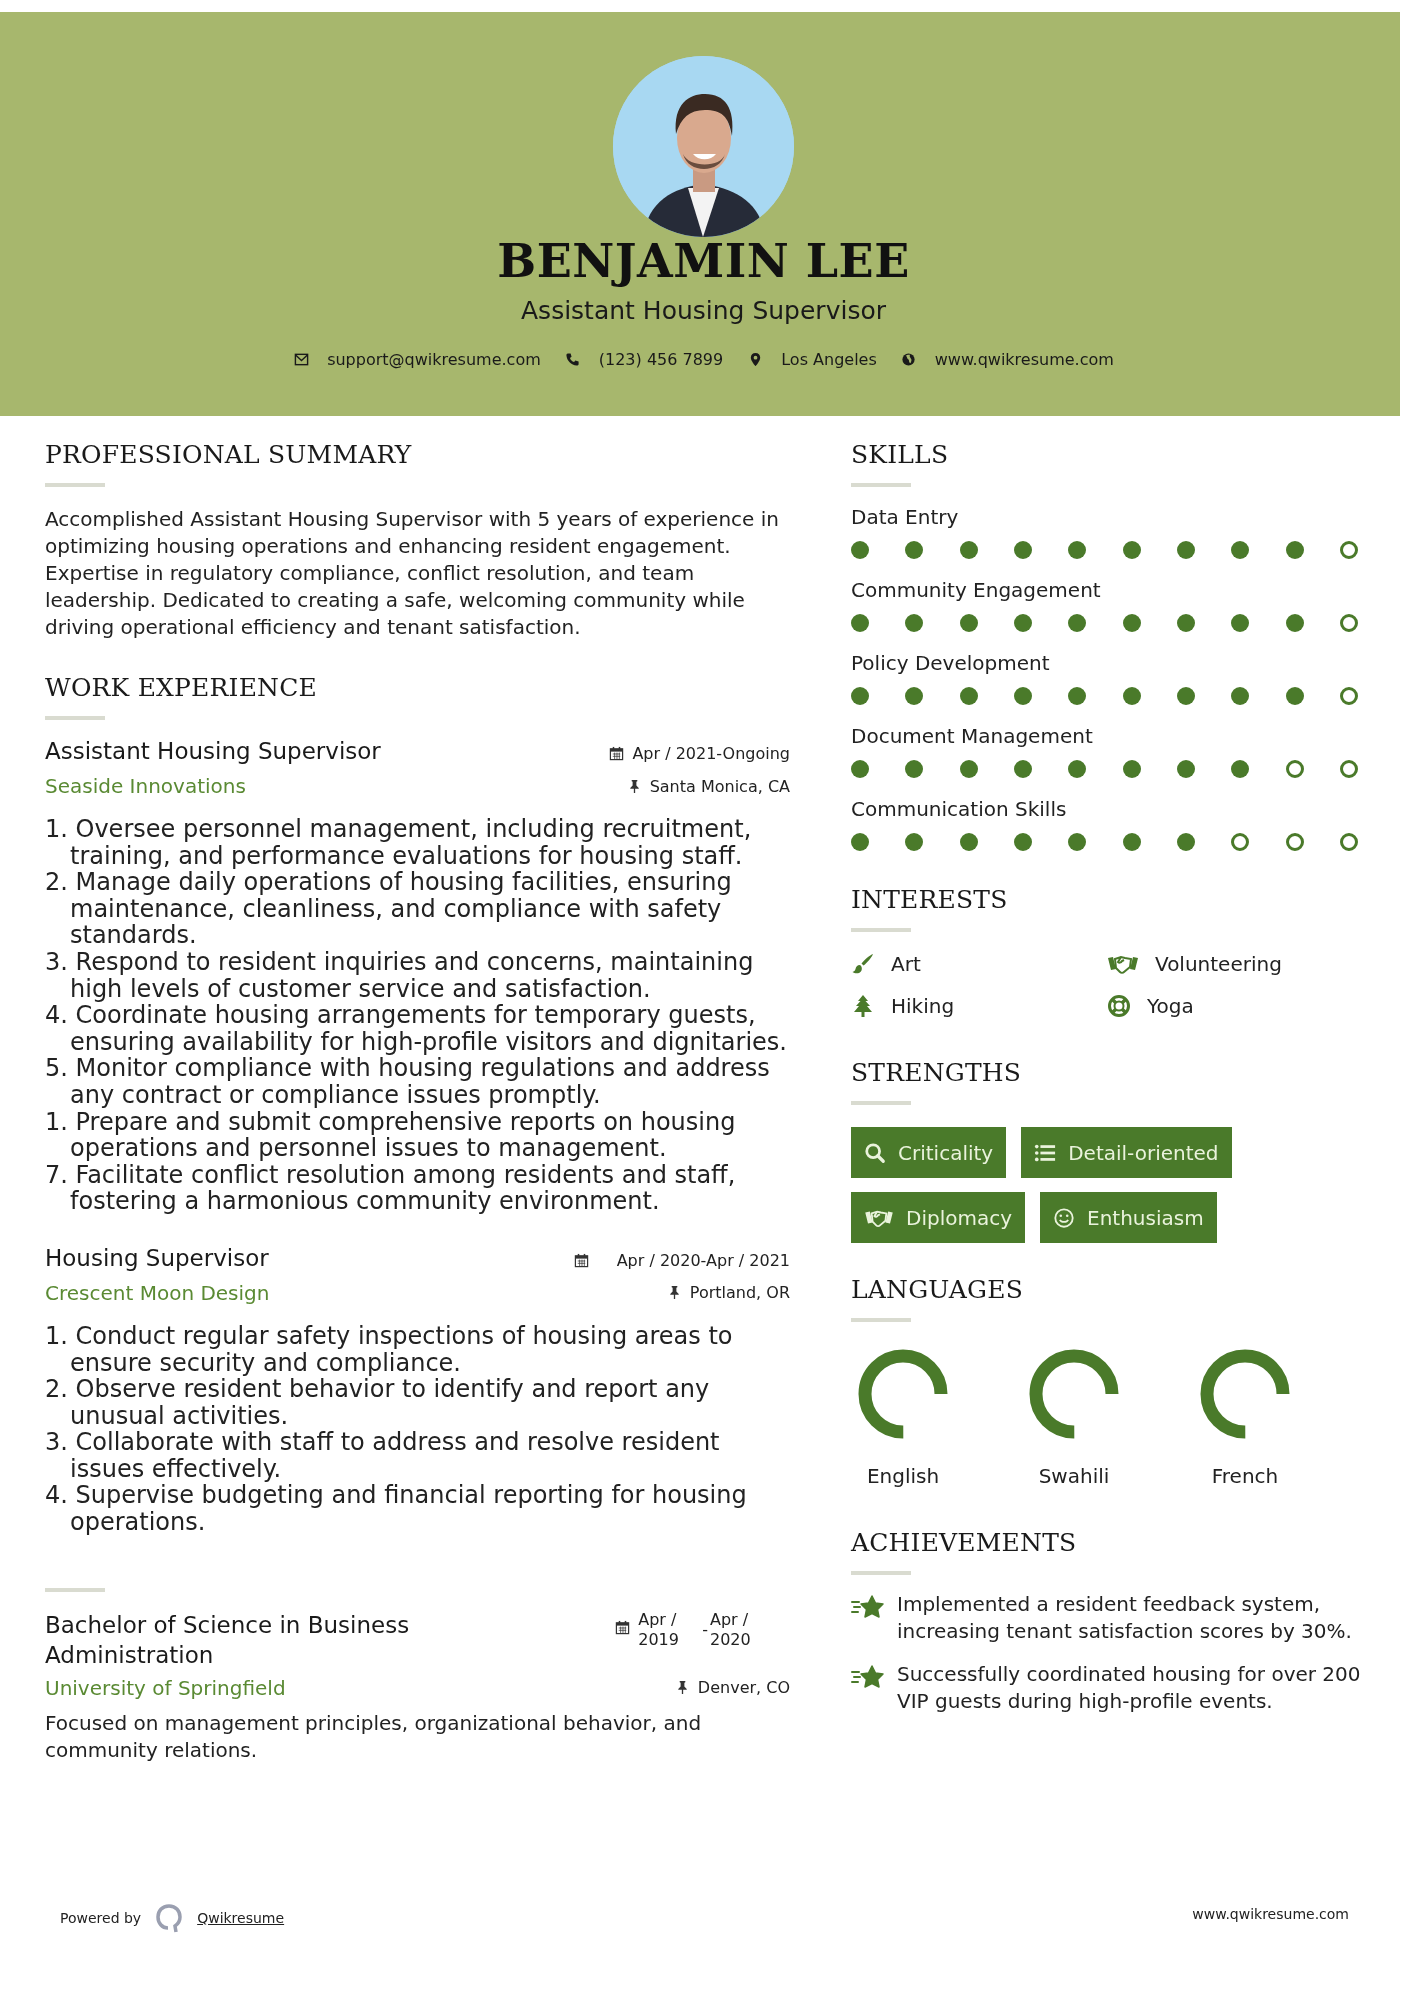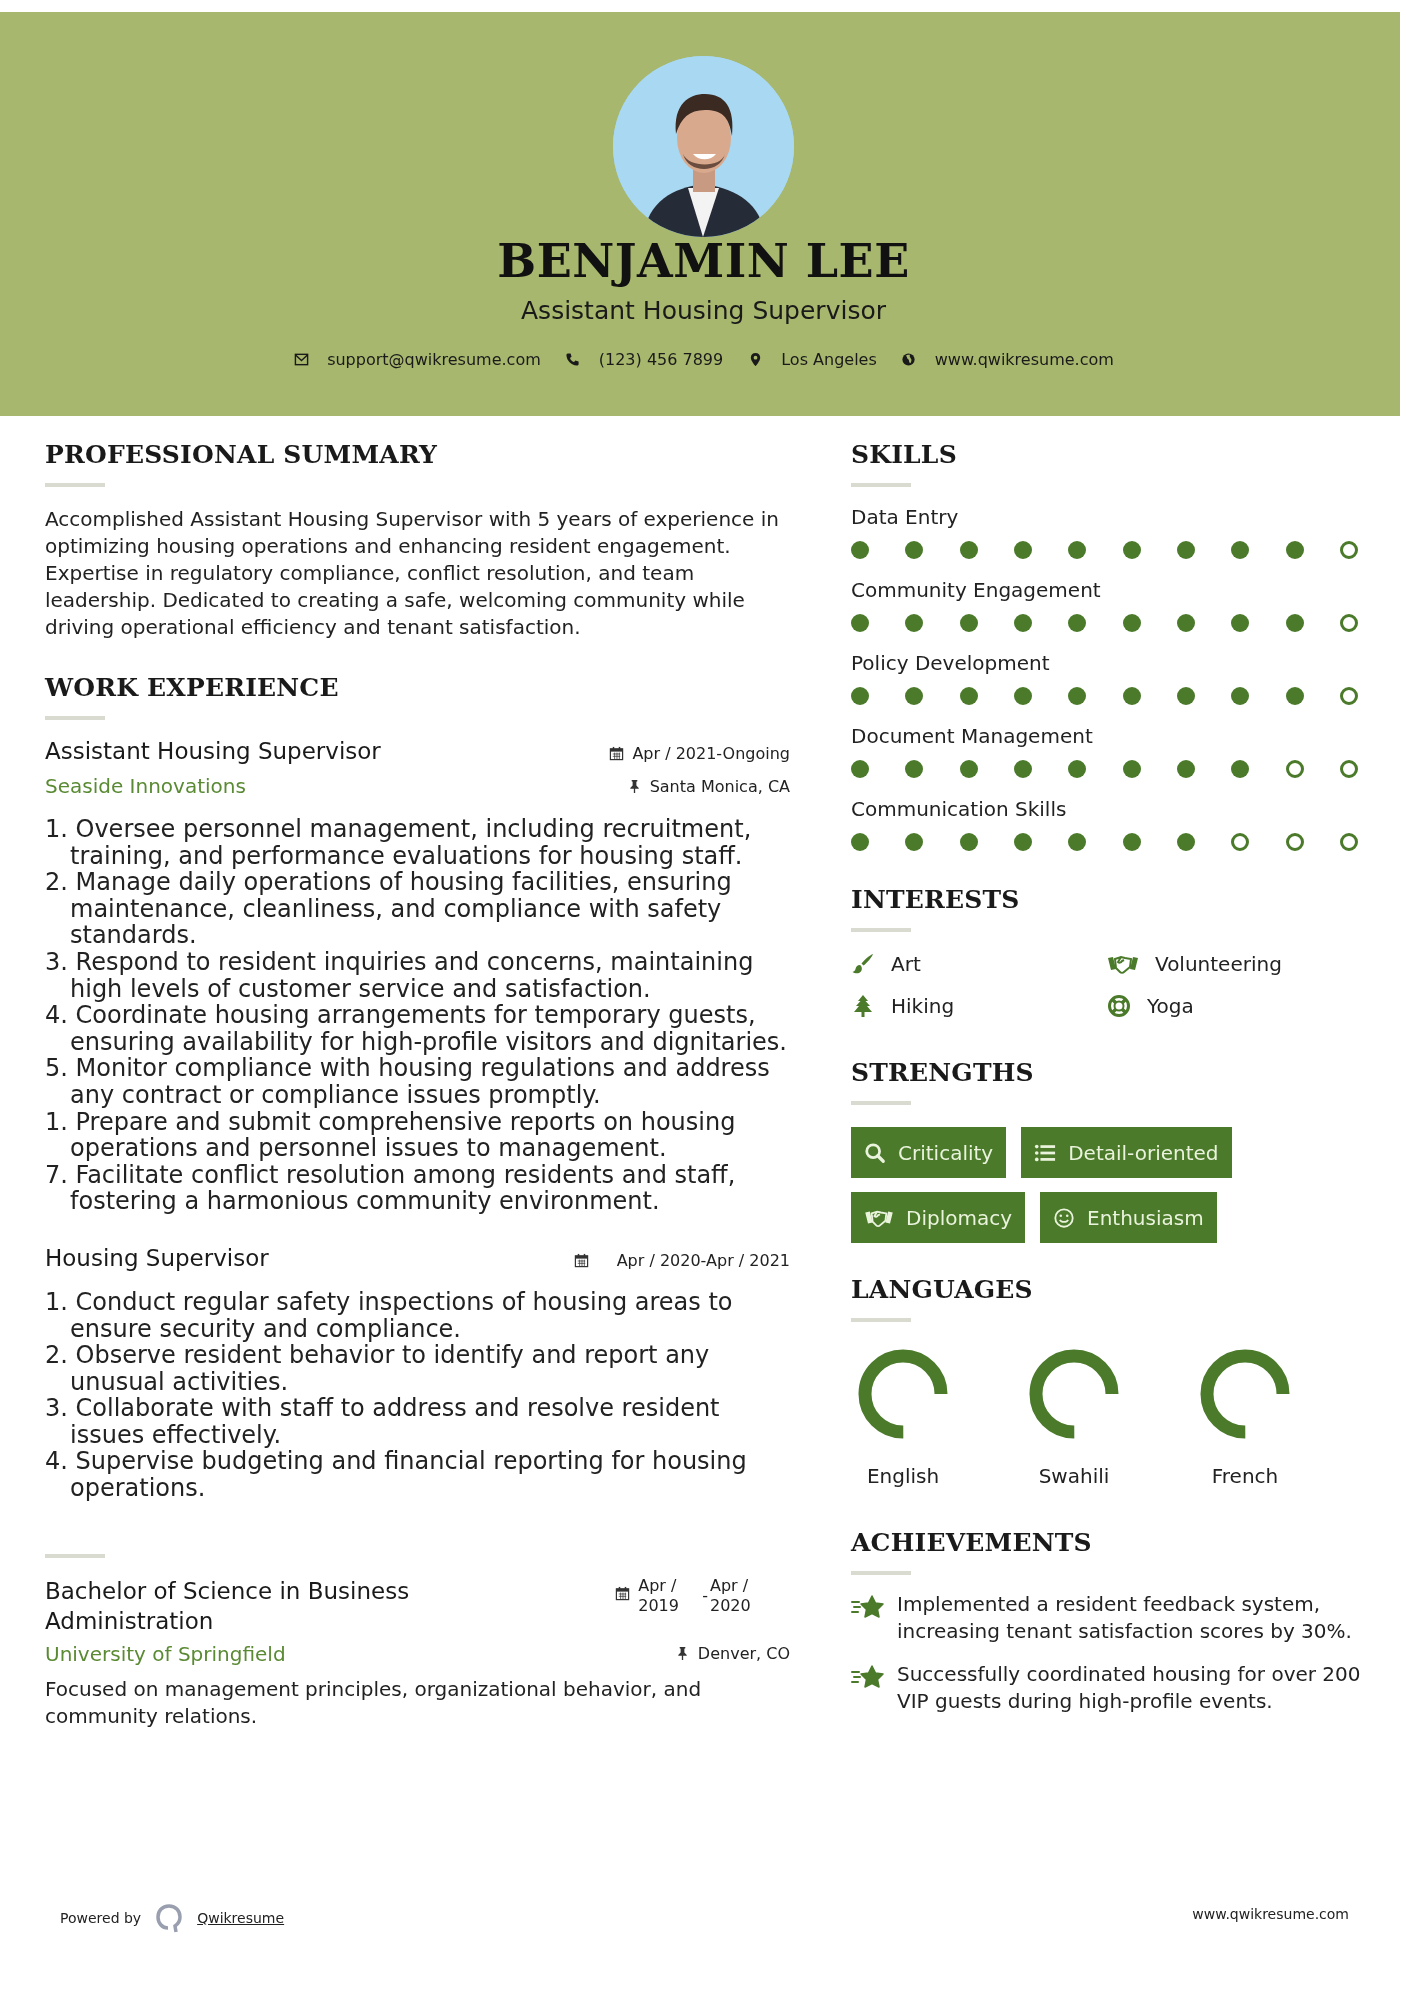--- a/index.html
+++ b/index.html
@@ -12,21 +12,21 @@
   .name { position: absolute; left: 0; width: 1407px; top: 222px; text-align: center; font-family: "DejaVu Serif", serif; font-weight: bold; font-size: 46px; letter-spacing: 0.5px; color: #111; }
   .title { position: absolute; left: 0; width: 1407px; top: 284px; text-align: center; font-size: 25px; color: #1a1a1a; }
   .contacts { position: absolute; left: 0; width: 1407px; top: 338px; display: flex; justify-content: center; align-items: center; gap: 0; font-size: 16px; color: #1a1a1a; }
   .contact { display: flex; align-items: center; margin: 0 12px; }
   .contact .ico { width: 16px; height: 16px; margin-right: 18px; display: inline-flex; align-items: center; justify-content: center; }
   .contact .ico svg { width: 15px; height: 15px; }
 
   .col-left { position: absolute; left: 45px; top: 440px; width: 745px; }
   .col-right { position: absolute; left: 851px; top: 440px; width: 515px; }
 
-  .sec-title { font-family: "DejaVu Serif", serif; font-weight: bold; font-size: 25px; color: #1a1a1a; letter-spacing: 0.2px; }
+  .sec-title { font-family: "DejaVu Serif", serif; font-weight: normal; font-size: 25px; color: #1a1a1a; letter-spacing: 0.2px; }
   .sec-rule { width: 60px; height: 4px; background: #d9dbd0; margin-top: 14px; }
 
   .summary { font-size: 20px; line-height: 27px; color: #222; margin-top: 19px; }
 
   .job { position: relative; }
   .job-head { display: flex; justify-content: space-between; align-items: flex-start; }
   .job-title { font-size: 23px; color: #1a1a1a; }
   .job-meta { font-size: 16px; color: #222; display: flex; align-items: center; }
   .job-meta svg { width: 15px; height: 15px; margin-right: 8px; }
   .company { font-size: 20px; color: #5a8a33; }
@@ -171,20 +171,29 @@
           <svg viewBox="0 0 16 16">
               <rect x="1.5" y="3" width="13" height="11.5" fill="none" stroke="#333" stroke-width="1.3"></rect>
               <rect x="1.5" y="3" width="13" height="3" fill="#333"></rect>
               <rect x="4" y="1" width="1.6" height="3.5" fill="#333"></rect>
               <rect x="10.4" y="1" width="1.6" height="3.5" fill="#333"></rect>
               <path d="M4 8.5 H12 M4 11 H12 M6 7 V14 M8.5 7 V14 M11 7 V14" stroke="#333" stroke-width="0.8"></path>
             </svg>
           <span>Apr / 2020-Apr / 2021</span>
         </div>
       </div>
+      <div class="job-sub">
+        <div class="company">Crescent Moon Design</div>
+        <div class="job-meta">
+          <svg viewBox="0 0 16 16">
+              <path d="M5 1 H11 V2.5 L10 3 V7 L12.5 9.5 V10.5 H8.7 V15 H7.3 V10.5 H3.5 V9.5 L6 7 V3 L5 2.5 Z" fill="#333"></path>
+            </svg>
+          <span>Portland, OR</span>
+        </div>
+      </div>
       <ol class="bullets">
         <li>1. Conduct regular safety inspections of housing areas to ensure security and compliance.</li>
         <li>2. Observe resident behavior to identify and report any unusual activities.</li>
         <li>3. Collaborate with staff to address and resolve resident issues effectively.</li>
         <li>4. Supervise budgeting and financial reporting for housing operations.</li>
       </ol>
     </div>
   </section>
 
   <section style="margin-top:52px;">

